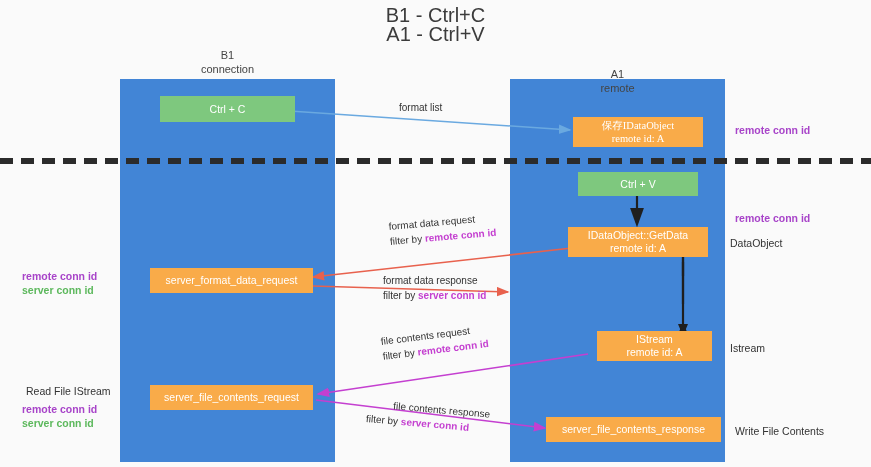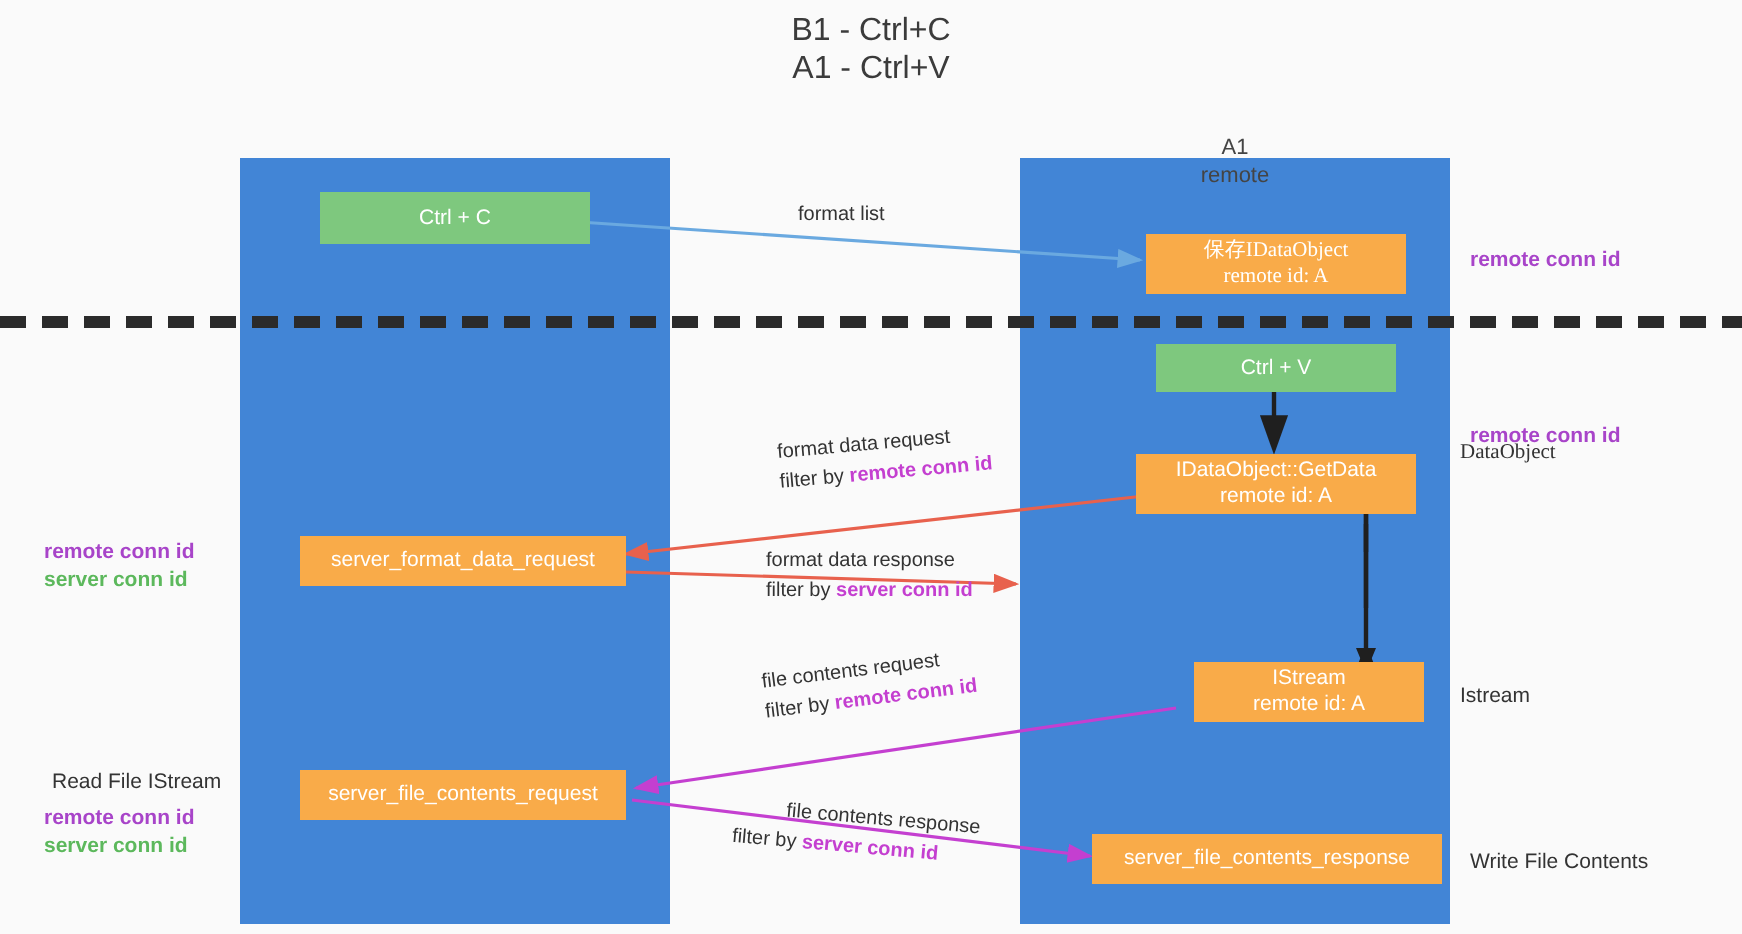--- a/index.html
+++ b/index.html
@@ -18,21 +18,21 @@
     position: absolute;
     left: 0; top: 0;
     width: 871px; height: 467px;
   }
   .abs { position: absolute; }
 
   
   #title {
     left: 0; top: 6px; width: 871px;
     text-align: center;
-    font-size: 16px;
+    font-size: 20px;
     color: #3b3b3b;
     line-height: 19px;
     white-space: pre-line;
   }
 
   
   .col-header {
     text-align: center;
     font-size: 11px;
     color: #444;
@@ -100,20 +100,22 @@
 <body>
 
 <div id="canvas">
 
   <div class="abs lane" id="lane-b1"></div>
   <div class="abs lane" id="lane-a1"></div>
 
   <div class="abs" id="title">B1 - Ctrl+C
 A1 - Ctrl+V</div>
 
+  <div class="abs col-header" id="hdr-b1">B1
+connection</div>
   <div class="abs col-header" id="hdr-a1">A1
 remote</div>
 
   <div class="abs" id="sep"></div>
 
   <svg class="abs" style="left:0;top:0;" width="871" height="467">
     <defs>
       <marker id="ah-blue" markerWidth="8" markerHeight="8" refX="7" refY="3" orient="auto">
         <path d="M0,0 L8,3 L0,6 z" fill="#6aa9e0"></path>
       </marker>
@@ -200,21 +202,21 @@
 
   <div class="abs" style="left:368px; top:396px; transform: rotate(5deg); transform-origin: left top;">
     <div class="edge-label" style="margin-left:26px;">file contents response</div>
     <div class="edge-label"><span>filter by </span><span class="hl-magenta">server conn id</span></div>
   </div>
 
   <div class="abs side purple" style="left:735px; top:123px;">remote conn id</div>
 
   <div class="abs side purple" style="left:735px; top:211px;">remote conn id</div>
 
-  <div class="abs side plain" style="left:730px; top:220px;font-family:Liberation Serif, serif;">DataObject</div>
+  <div class="abs side plain" style="left:730px; top:236px;">DataObject</div>
 
   <div class="abs side plain" style="left:730px; top:341px;">Istream</div>
 
   <div class="abs side plain" style="left:735px; top:424px;">Write File Contents</div>
 
   <div class="abs side purple" style="left:22px; top:269px;">remote conn id</div>
   <div class="abs side green-t" style="left:22px; top:283px;">server conn id</div>
 
   <div class="abs side plain" style="left:26px; top:384px;">Read File IStream</div>
   <div class="abs side purple" style="left:22px; top:402px;">remote conn id</div>

